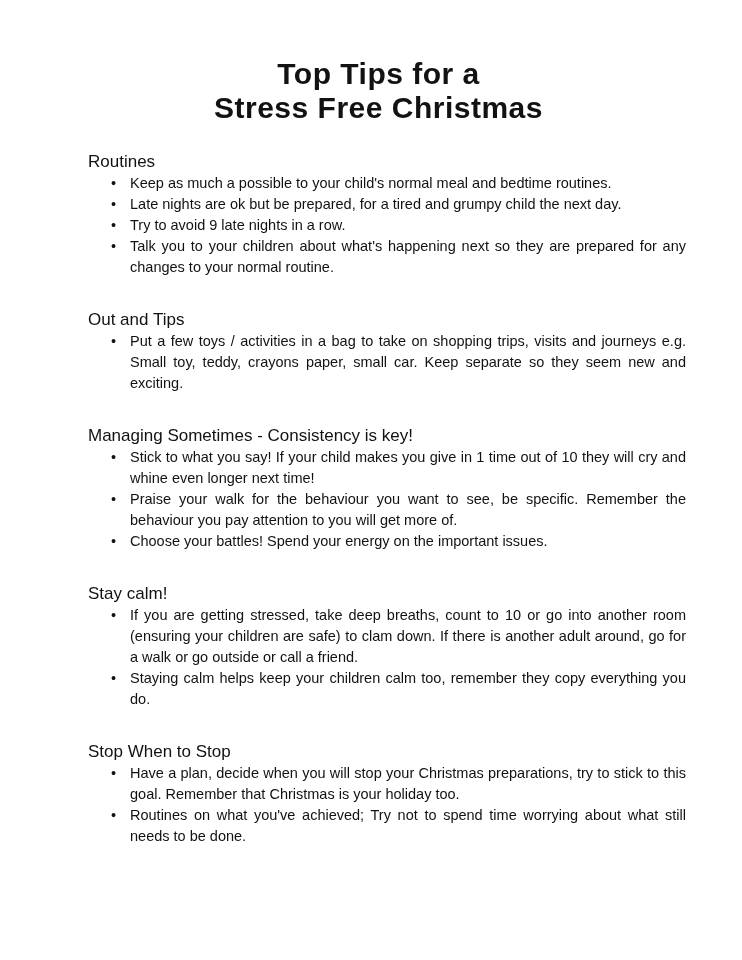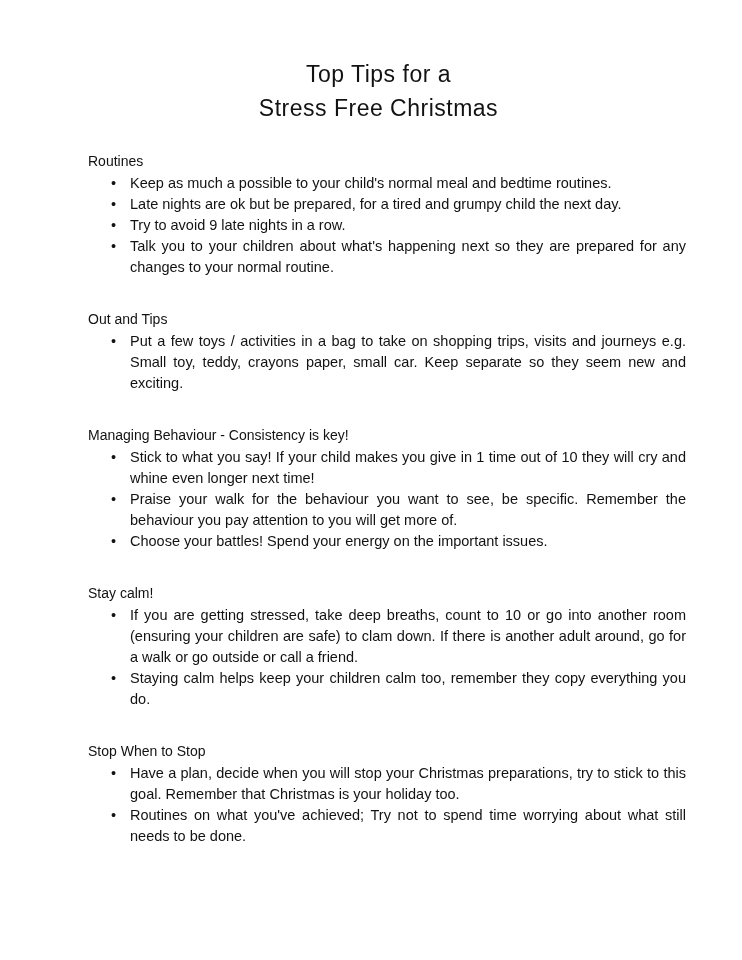--- a/index.html
+++ b/index.html
@@ -12,32 +12,32 @@
     font-family: "Liberation Sans", sans-serif;
     font-size: 14.5px;
     line-height: 21px;
     box-sizing: border-box;
     padding-top: 57px;
     overflow: hidden;
   }
   .title {
     margin: 0 0 26px 15px;
     text-align: center;
-    font-size: 23px;
+    font-size: 30px;
     line-height: 34px;
-    font-weight: normal;
+    font-weight: bold;
     letter-spacing: 0.5px;
   }
   .title .title-line { display: block; }
   .content {
     padding: 0 56px 0 88px;
   }
   .doc-section { margin-top: 31px; }
   .doc-section:first-child { margin-top: 0; }
-  .section-heading { margin: 0; font-size: 14px; font-weight: normal; line-height: 21px; }
+  .section-heading { margin: 0; font-size: 17px; font-weight: normal; line-height: 21px; }
   ul.bullets { list-style: none; margin: 1px 0 0 0; padding: 0; }
   ul.bullets li {
     position: relative;
     padding-left: 42px;
     text-align: justify;
   }
   ul.bullets li::before {
     content: "\2022";
     position: absolute;
     left: 23px;
@@ -69,21 +69,21 @@
     </section>
 
     <section class="doc-section">
       <p class="section-heading">Out and Tips</p>
       <ul class="bullets">
         <li>Put a few toys / activities in a bag to take on shopping trips, visits and journeys e.g. Small toy, teddy, crayons paper, small car. Keep separate so they seem new and exciting.</li>
       </ul>
     </section>
 
     <section class="doc-section">
-      <p class="section-heading">Managing Behaviour - Consistency is key!</p>
+      <p class="section-heading">Managing Sometimes - Consistency is key!</p>
       <ul class="bullets">
         <li>Stick to what you say! If your child makes you give in 1 time out of 10 they will cry and whine even longer next time!</li>
         <li>Praise your walk for the behaviour you want to see, be specific. Remember the behaviour you pay attention to you will get more of.</li>
         <li>Choose your battles! Spend your energy on the important issues.</li>
       </ul>
     </section>
 
     <section class="doc-section">
       <p class="section-heading">Stay calm!</p>
       <ul class="bullets">

